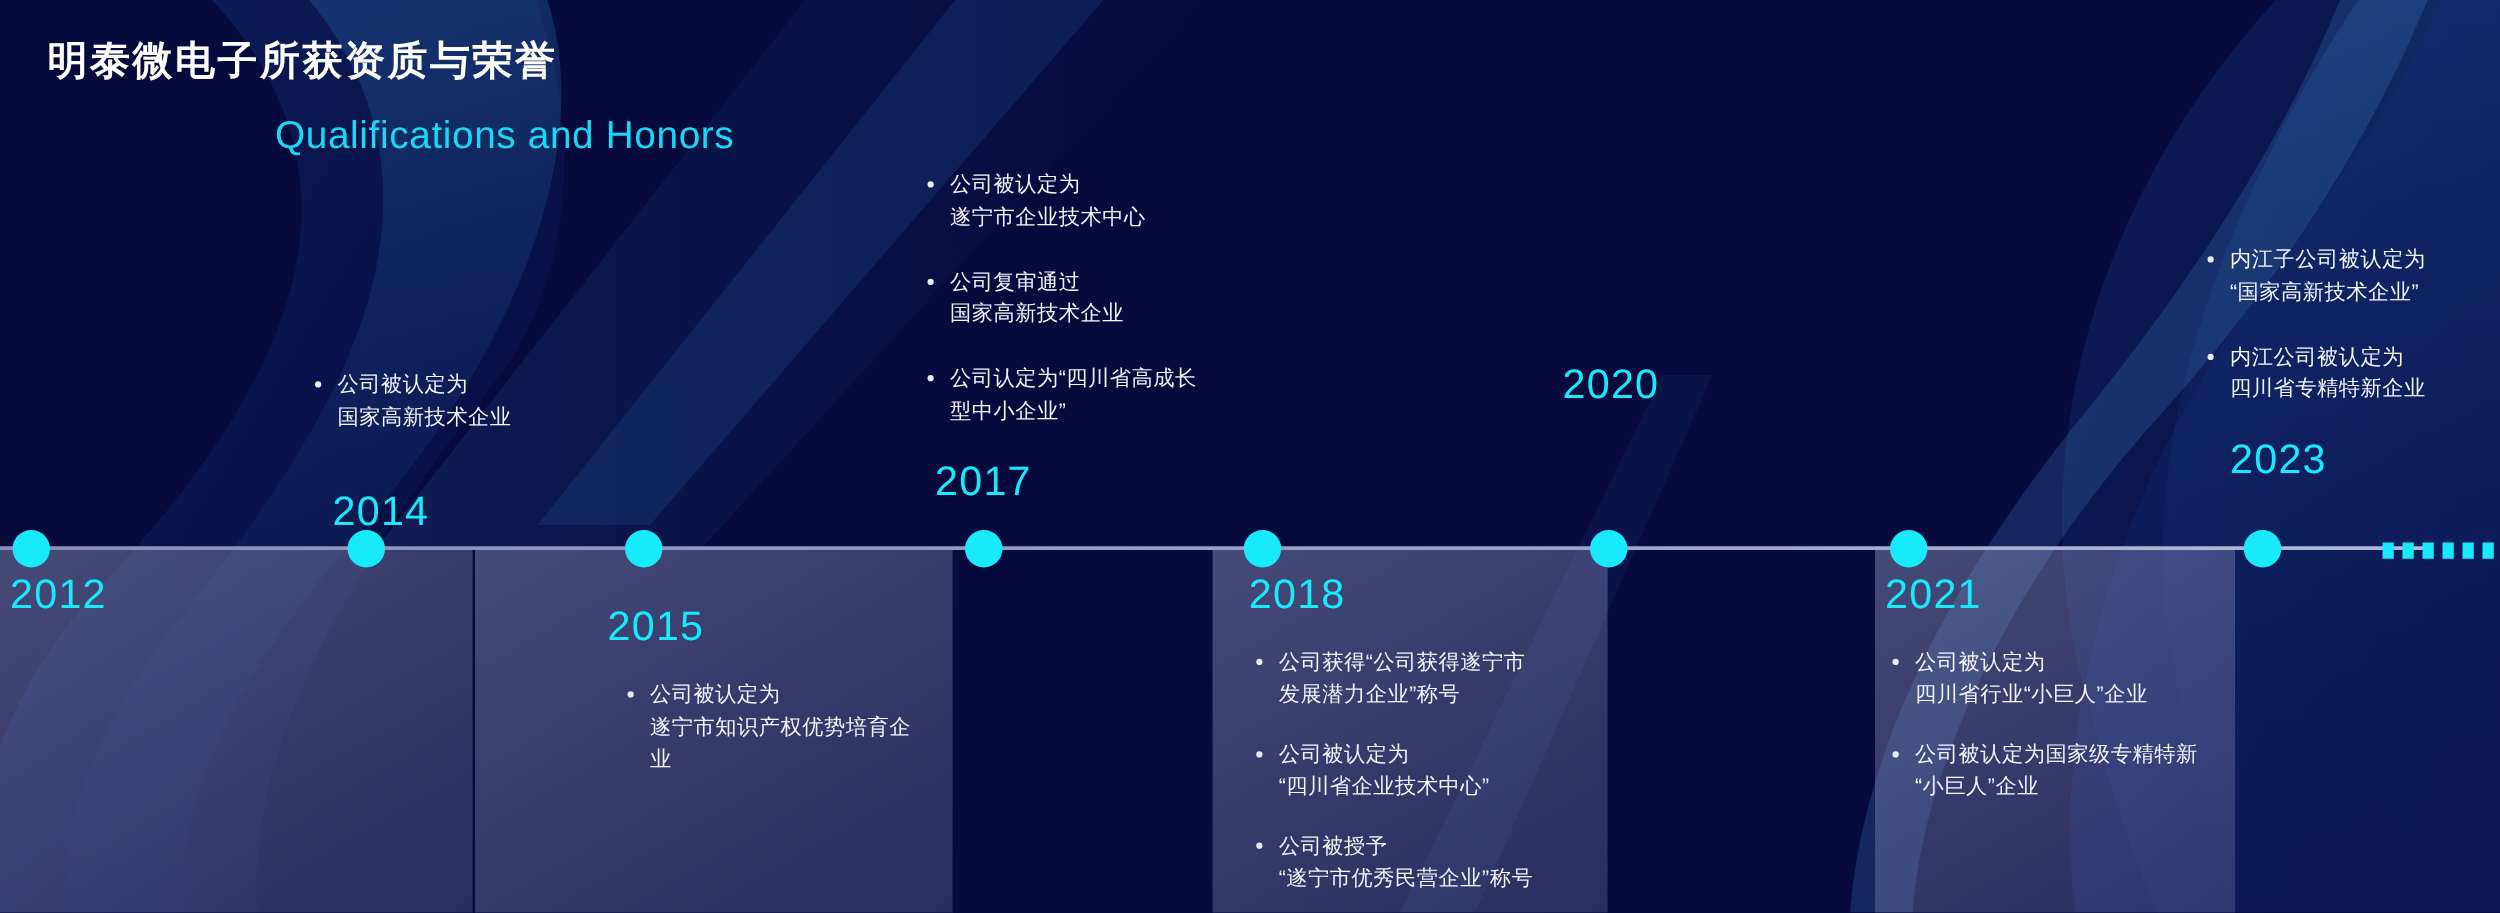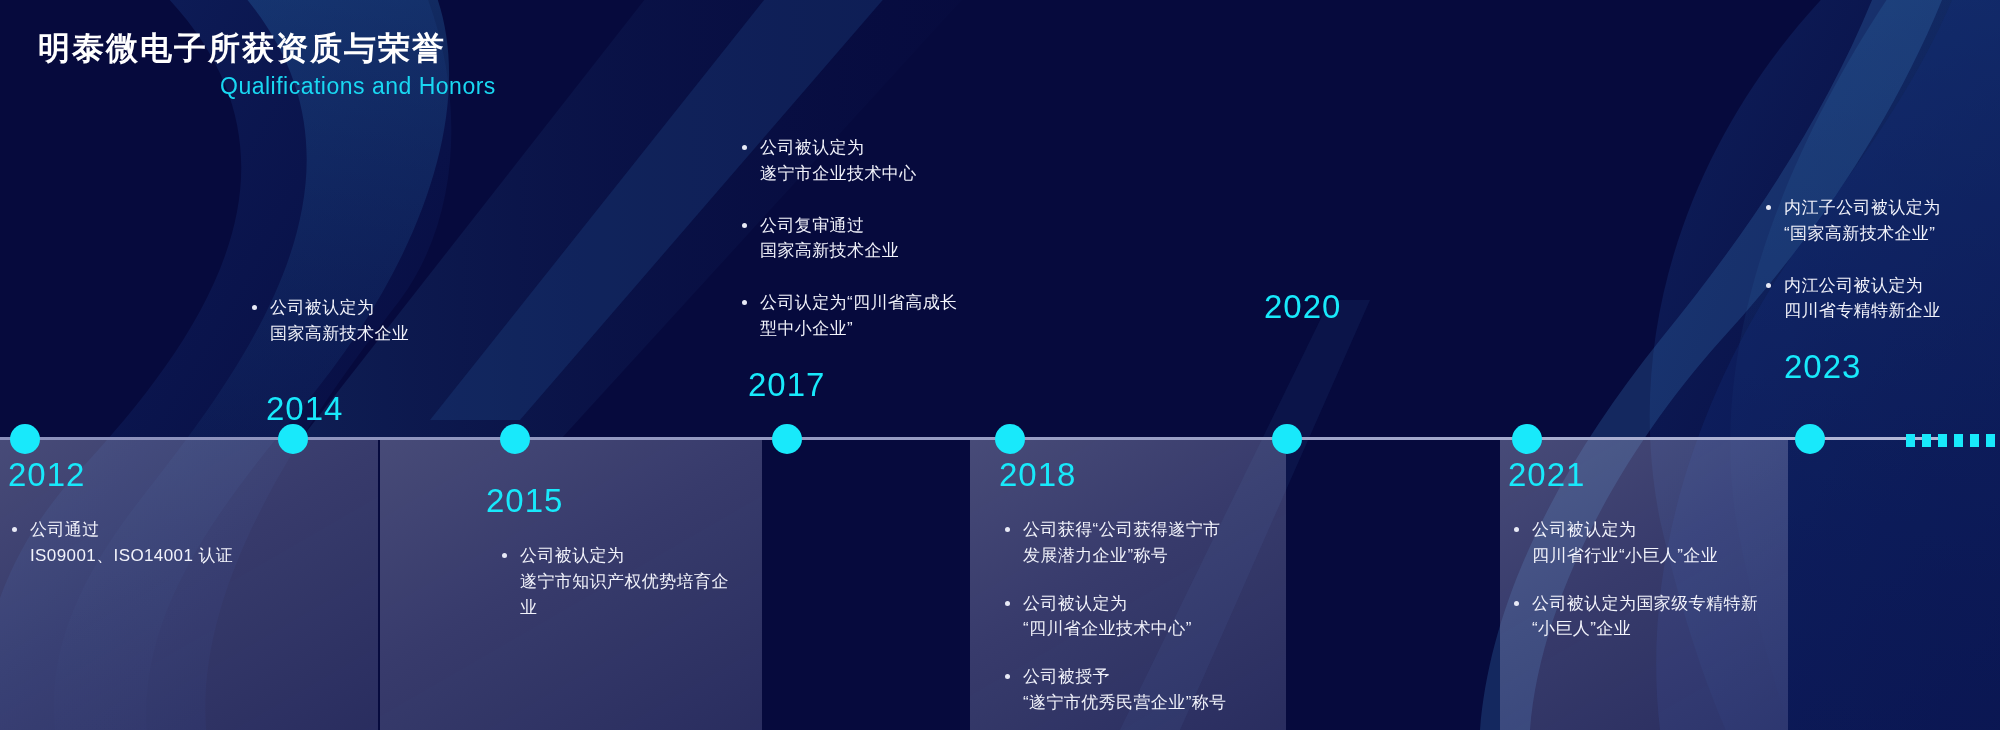--- a/index.html
+++ b/index.html
@@ -14,22 +14,22 @@
   
   .bg-svg{position:absolute;inset:0;width:2000px;height:730px;}
 
   
   .header{position:absolute;left:38px;top:30px;z-index:6;}
   .title{
     font-size:32px;font-weight:bold;color:#ffffff;
     letter-spacing:2px;line-height:1.15;white-space:nowrap;
   }
   .subtitle{
-    margin-top:6px;margin-left:182px;
-    font-size:23px;color:#19d8f2;letter-spacing:0.5px;white-space:nowrap;
+    margin-top:23px;margin-left:182px;
+    font-size:31px;color:#19d8f2;letter-spacing:0.5px;white-space:nowrap;
   }
 
   
   .axis{
     position:absolute;left:0;top:437px;width:1940px;height:3px;
     background:linear-gradient(90deg,#8b90bb 0%,#9aa0c6 60%,#b4b9d8 100%);
     z-index:4;
   }
   .axis-dashes{
     position:absolute;left:1906px;top:434px;z-index:5;
@@ -126,24 +126,20 @@
   <div class="node" style="left:1512px;"></div>
   <div class="node" style="left:1795px;"></div>
 
   <div class="header">
     <div class="title">明泰微电子所获资质与荣誉</div>
     <div class="subtitle">Qualifications and Honors</div>
   </div>
 
   <div class="block below" style="left:8px;top:458px;width:360px;">
     <div class="year below">2012</div>
-    <ul class="bullets">
-      <li>公司通过
-IS09001、ISO14001 认证</li>
-    </ul>
   </div>
 
   <div class="block above" style="left:248px;top:295px;width:320px;">
     <ul class="bullets">
       <li>公司被认定为
 国家高新技术企业</li>
     </ul>
     <div class="year above" style="margin-left:18px;margin-top:45px;">2014</div>
   </div>
 
@@ -174,21 +170,21 @@
       <li>公司获得“公司获得遂宁市
 发展潜力企业”称号</li>
       <li>公司被认定为
 “四川省企业技术中心”</li>
       <li>公司被授予
 “遂宁市优秀民营企业”称号</li>
     </ul>
   </div>
 
   <div class="block above" style="left:1242px;top:280px;width:320px;">
-    <div class="year above" style="margin-left:22px;">2020</div>
+    <div class="year above" style="margin-left:8px;">2020</div>
   </div>
 
   <div class="block below" style="left:1508px;top:458px;width:330px;">
     <div class="year below">2021</div>
     <ul class="bullets" style="padding-left:2px;">
       <li>公司被认定为
 四川省行业“小巨人”企业</li>
       <li>公司被认定为国家级专精特新
 “小巨人”企业</li>
     </ul>

